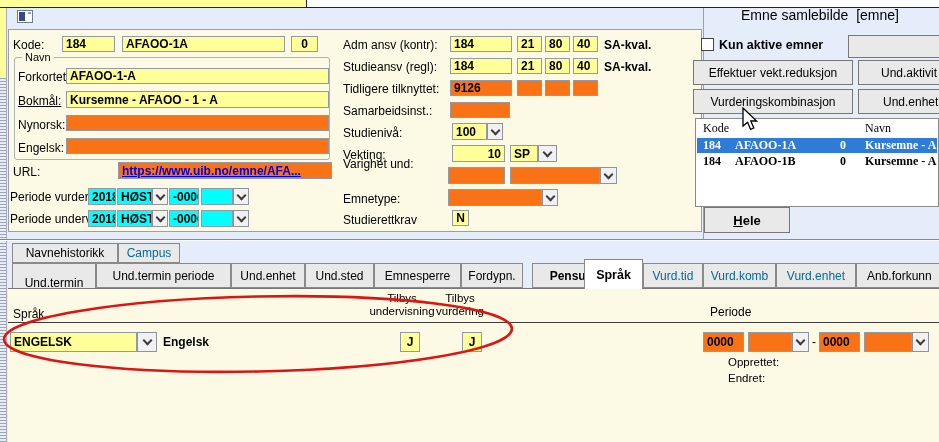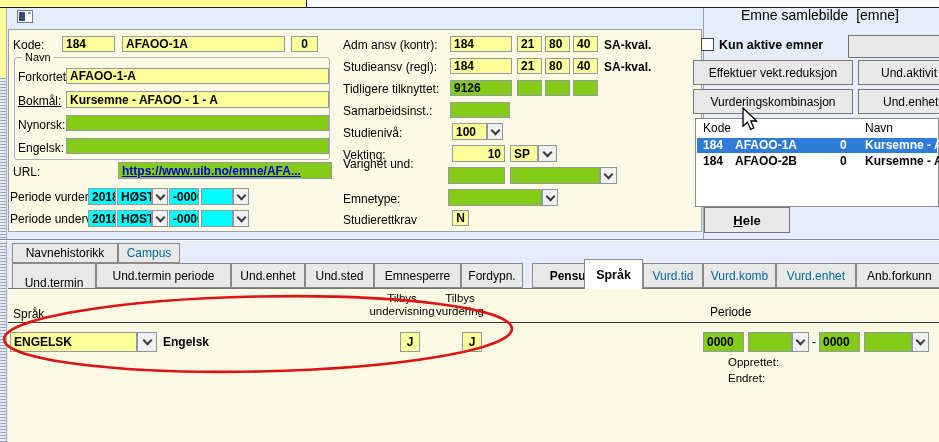--- a/index.html
+++ b/index.html
@@ -1,21 +1,21 @@
 <!DOCTYPE html>
 <html><head>
 <meta charset="utf-8">
 <style>
   html,body{margin:0;padding:0;}
   body{width:939px;height:442px;overflow:hidden;position:relative;
        font-family:"Liberation Sans", sans-serif;background:#e6edfa;}
   .abs{position:absolute;}
   .lbl{position:absolute;font-size:12px;color:#000;white-space:nowrap;line-height:15px;}
   .bold{font-weight:bold;}
-  .fld{position:absolute;box-sizing:border-box;border:1px solid #949aa5;background:#84cc16;
+  .fld{position:absolute;box-sizing:border-box;border:1px solid #949aa5;background:#f97316;
        font-size:12px;font-weight:bold;color:#000;padding:0 3px;display:flex;align-items:center;
        white-space:nowrap;overflow:hidden;}
   .yellow{background:#ffff99;}
   .cyan{background:#00ffff;}
   .center{justify-content:center;padding:0;}
   .right{justify-content:flex-end;}
   .ddbtn{position:absolute;box-sizing:border-box;border:1px solid #8d949c;background:#f1f1f1;
          display:flex;align-items:center;justify-content:center;cursor:default;}
   .chev{width:5px;height:5px;border-right:2px solid #3c3c3c;border-bottom:2px solid #3c3c3c;
         transform:rotate(45deg);margin-top:-3px;}
@@ -27,21 +27,21 @@
   .grouplabel{position:absolute;font-size:11px;background:#fcfae4;padding:0 3px;}
   .tab{position:absolute;box-sizing:border-box;background:#e9e9e9;border:1px solid #8a8a8a;
        font-size:12px;display:flex;align-items:center;justify-content:center;white-space:nowrap;
        overflow:hidden;color:#000;}
   .tab.blue{color:#0369a1;text-align:right;}
   .tab.active{background:#fff;font-weight:bold;z-index:6;border-bottom:none;}
   .hline{position:absolute;background:#565d66;height:1px;}
   .vline{position:absolute;background:#98a0ac;width:1px;}
   .listrow{position:absolute;left:1px;right:1px;height:15px;font-size:12px;font-weight:bold;
            white-space:nowrap;}
-  .listrow span{position:absolute;top:0;line-height:15px;}
+  .listrow span{position:absolute;top:0;line-height:15px;font-family:Liberation Serif, serif;}
   .sel{background:#2e7cd8;color:#fff;}
   .link{color:#0000dd;text-decoration:underline;font-weight:bold;}
   .note{position:absolute;font-size:11.5px;line-height:13px;white-space:nowrap;}
 </style>
 </head>
 <body>
 
 <div class="abs" style="left:0;top:0;width:307px;height:8px;background:#ffff99;border-bottom:1px solid #222;border-right:1px solid #222;box-sizing:border-box;"></div>
 <div class="abs" style="left:307px;top:0;width:632px;height:8px;background:#fdfdfd;border-bottom:1px solid #222;box-sizing:border-box;"></div>
 
@@ -172,21 +172,21 @@
     <span style="left:168px;">Navn</span>
   </div>
   <div class="listrow sel" style="top:19px;">
     <span style="left:6px;">184</span>
     <span style="left:38px;">AFAOO-1A</span>
     <span style="left:143px;">0</span>
     <span style="left:168px;">Kursemne - A</span>
   </div>
   <div class="listrow" style="top:35px;">
     <span style="left:6px;">184</span>
-    <span style="left:38px;">AFAOO-2B</span>
+    <span style="left:38px;">AFAOO-1B</span>
     <span style="left:143px;">0</span>
     <span style="left:168px;">Kursemne - A</span>
   </div>
 </div>
 
 <div class="btn bold" style="left:704px;top:207px;width:86px;height:26px;font-size:13px;">
   <span style="text-decoration:underline;">H</span>
     <span>ele</span>
 </div>
 

